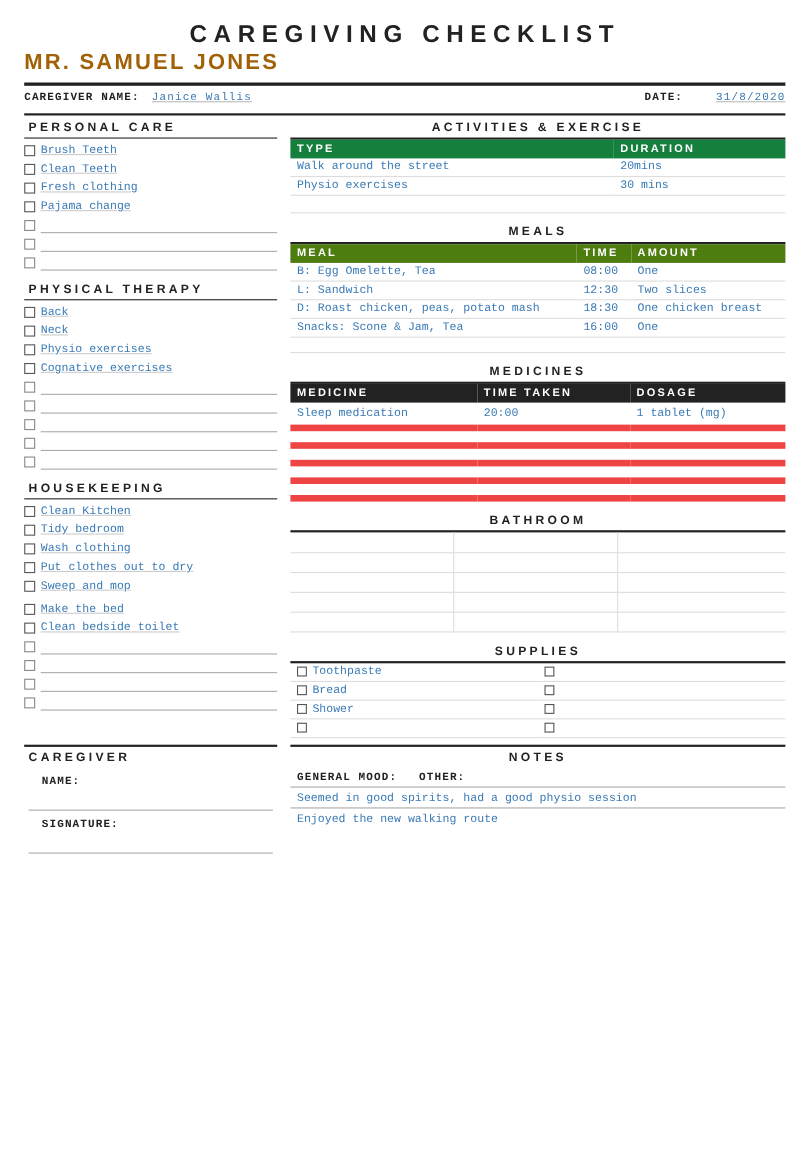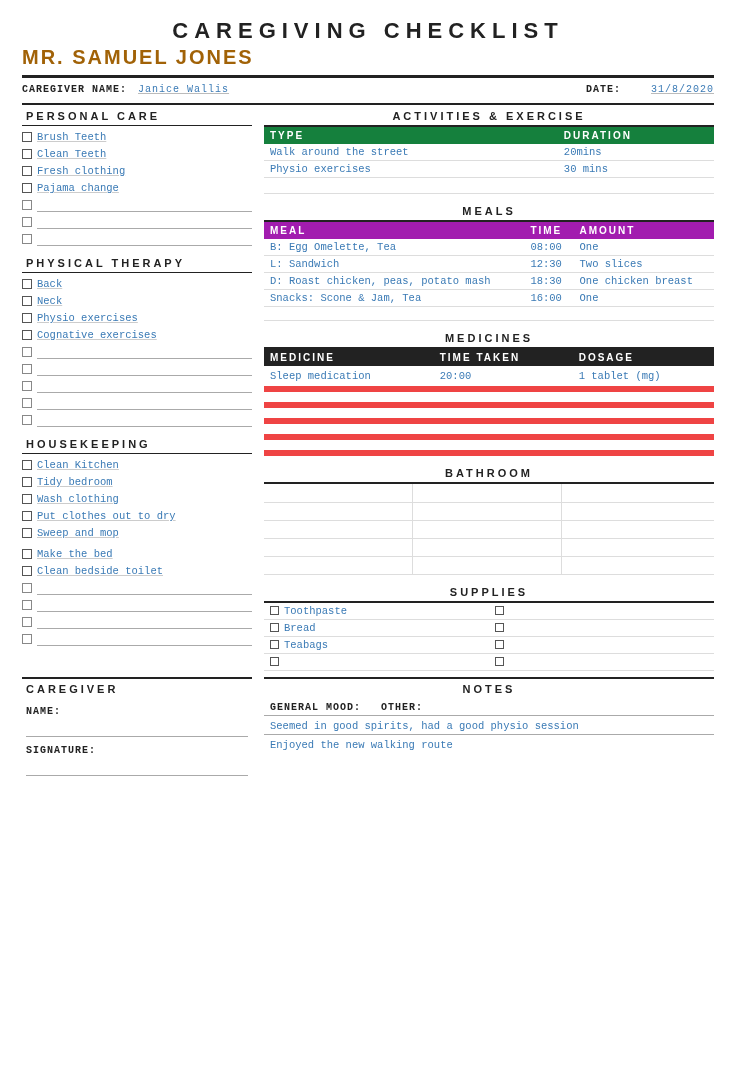--- a/index.html
+++ b/index.html
@@ -148,21 +148,21 @@
       color: #3a7ab5;
     }
 
     
     .meals-table {
       width: 100%;
       border-collapse: collapse;
       font-size: 10.5px;
     }
     .meals-table th {
-      background: #a21caf;
+      background: #4d7c0f;
       color: #fff;
       letter-spacing: 2px;
       font-size: 10px;
       font-family: Arial, sans-serif;
       padding: 3px 6px;
       font-weight: bold;
       text-align: left;
     }
     .meals-table td {
       padding: 2px 6px;
@@ -234,21 +234,21 @@
       gap: 16px 12px;
       margin-top: 6px;
     }
     .caregiver-box {
       border-top: 2px solid #222;
     }
     .notes-box {
       border-top: 2px solid #222;
     }
     .caregiver-field {
-      margin: 8px 0 4px 4px;
+      margin: 8px 0 4px 16px;
       font-size: 10px;
       font-weight: bold;
       letter-spacing: 1px;
     }
     .caregiver-field-line {
       border-bottom: 1px solid #aaa;
       height: 16px;
       margin: 0 4px 8px 4px;
     }
     .notes-header-row {
@@ -581,21 +581,21 @@
       <div class="supply-row">
         <span class="supply-checkbox"></span>
         <span class="supply-label">Bread</span>
       </div>
       <div class="supply-row">
         <span class="supply-checkbox"></span>
         <span class="supply-label"></span>
       </div>
       <div class="supply-row">
         <span class="supply-checkbox"></span>
-        <span class="supply-label">Teabags</span>
+        <span class="supply-label">Shower</span>
       </div>
       <div class="supply-row">
         <span class="supply-checkbox"></span>
         <span class="supply-label"></span>
       </div>
       <div class="supply-row">
         <span class="supply-checkbox"></span>
         <span class="supply-label"></span>
       </div>
       <div class="supply-row">

